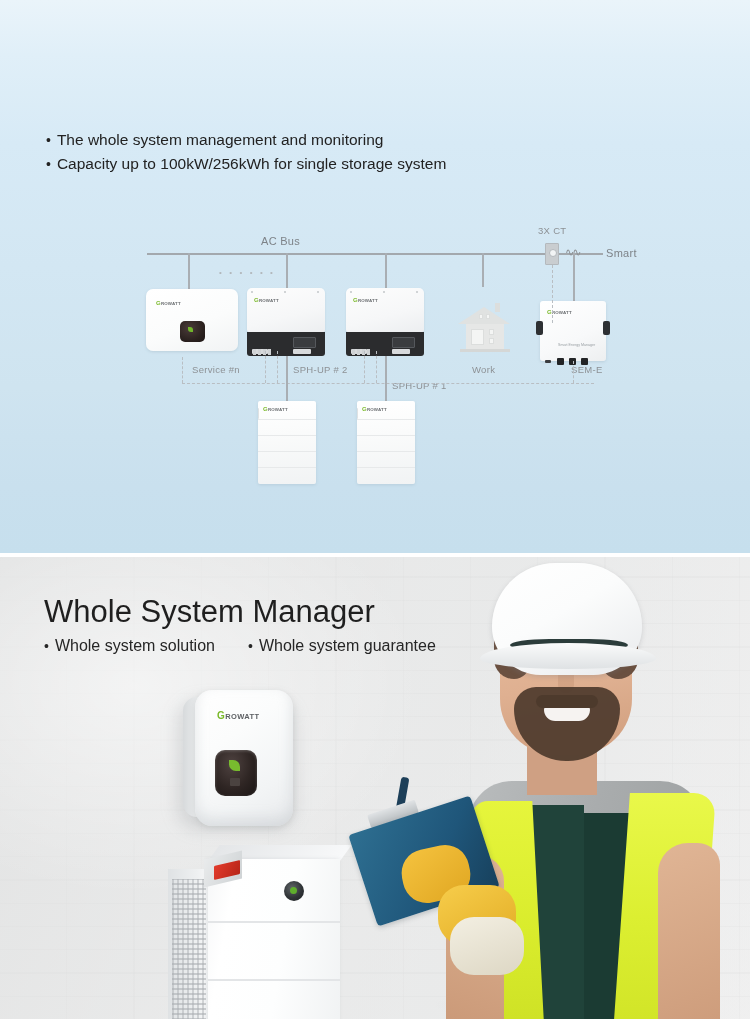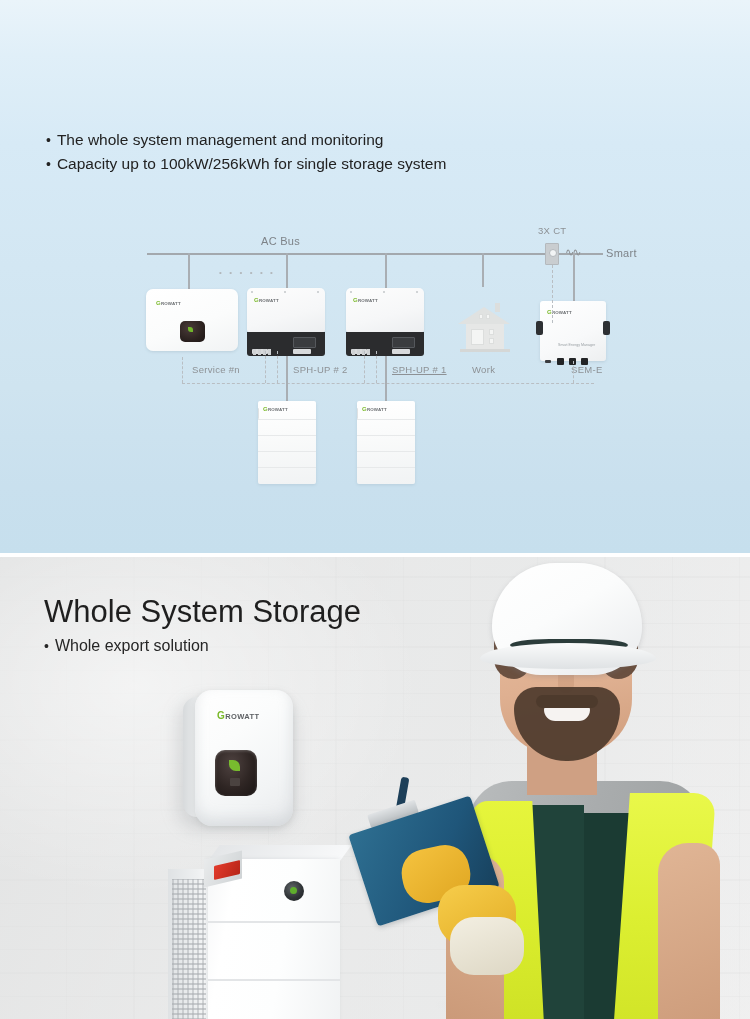--- a/index.html
+++ b/index.html
@@ -447,21 +447,21 @@
       <div class="sem-port" style="left:5px; width:6px; height:3px; bottom:-2px; background:#3a3c3f;"></div>
       <div class="sem-port" style="left:17px;"></div>
       <div class="sem-port" style="left:29px;"></div>
       <div class="sem-port" style="left:41px;"></div>
     </div>
 
     <div class="dash-v" style="left:552px; top:60px; height:58px;"></div>
 
     <div class="diag-label" style="left:192px; top:159px;">Service #n</div>
     <div class="diag-label" style="left:293px; top:159px;">SPH-UP # 2</div>
-    <div class="diag-label" style="left:392px; top:159px;text-decoration:underline;">SPH-UP # 1</div>
+    <div class="diag-label" style="left:392px; top:175px;">SPH-UP # 1</div>
     <div class="diag-label" style="left:472px; top:159px;">Work</div>
     <div class="diag-label" style="left:571px; top:159px;">SEM-E</div>
 
     <div class="dash-h" style="left:182px; top:178px; width:412px;"></div>
     <div class="dash-v" style="left:182px; top:152px; height:26px;"></div>
     <div class="dash-v" style="left:265px; top:146px; height:32px;"></div>
     <div class="dash-v" style="left:277px; top:146px; height:32px;"></div>
     <div class="dash-v" style="left:364px; top:146px; height:32px;"></div>
     <div class="dash-v" style="left:376px; top:146px; height:32px;"></div>
     <div class="dash-v" style="left:573px; top:156px; height:22px;"></div>
@@ -489,25 +489,28 @@
       <div class="seam" style="top:50px;"></div>
       <div class="seam" style="top:66px;"></div>
     </div>
   </div>
 </section>
 
 <section id="section-service">
   <div id="brick-wall"></div>
   <div id="brick-shade"></div>
 
-  <h2 id="heading-service">Whole System Storage</h2>
+  <h2 id="heading-service">Whole System Manager</h2>
 
   <div id="bullets-service">
     <div class="bullet">
-      <span class="dot">•</span><span>Whole export solution</span>
+      <span class="dot">•</span><span>Whole system solution</span>
+    </div>
+    <div class="bullet">
+      <span class="dot">•</span><span>Whole system guarantee</span>
     </div>
   </div>
 </section>
 
 <div id="photo-inverter">
   <div class="pi-shadow"></div>
   <div class="pi-side"></div>
   <div class="pi-face"></div>
   <div class="pi-logo">
     <span class="g">G</span><span>ROWATT</span>

